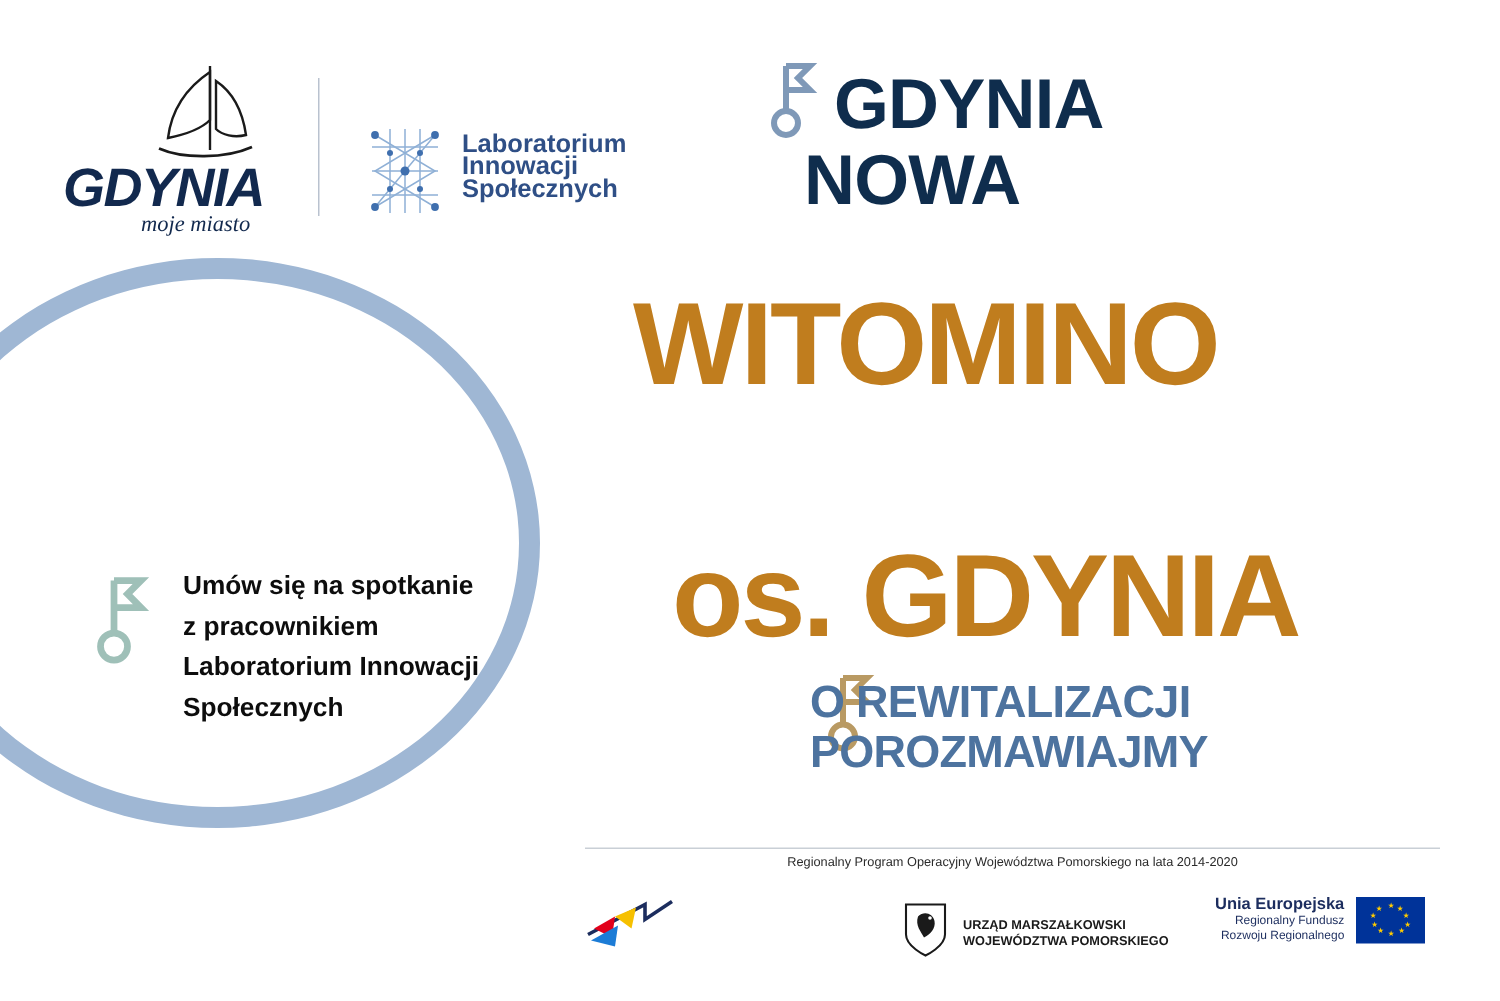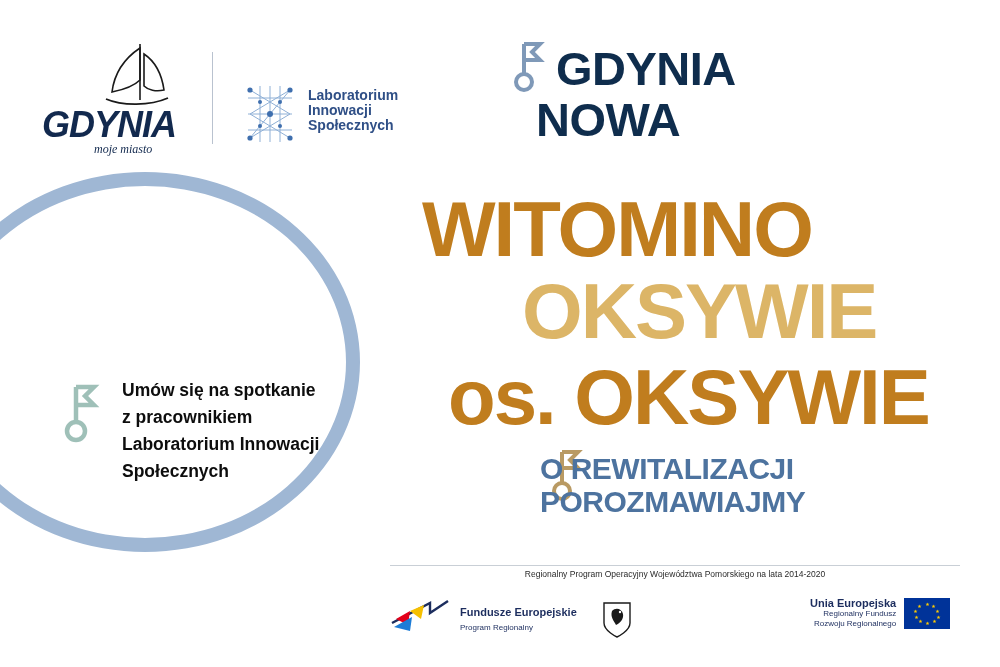--- a/index.html
+++ b/index.html
@@ -47,21 +47,21 @@
     font-size: 36px;
     letter-spacing: -1px;
     color: #12294e;
   }
   .gdynia-logo .tagline {
     position: absolute;
     left: 52px;
     top: 100px;
     font-family: "Liberation Serif", serif;
     font-style: italic;
-    font-size: 12px;
+    font-size: 15px;
     color: #12294e;
   }
   .divider-vert {
     position: absolute;
     left: 212px;
     top: 52px;
     width: 1px;
     height: 92px;
     background: #b9c2cf;
   }
@@ -76,21 +76,21 @@
   }
   .lis-logo .mark {
     position: absolute;
     left: 0;
     top: 0;
   }
   .lis-logo .lis-text {
     position: absolute;
     left: 68px;
     top: 8px;
-    font-size: 14px;
+    font-size: 17px;
     line-height: 15px;
     color: #2f4f86;
     font-weight: bold;
   }
   .lis-logo .lis-text span { display: block; }
 
   
   .odnowa {
     position: absolute;
     right: 160px;
@@ -376,22 +376,21 @@
       <span>Umów się na spotkanie</span>
       <span>z pracownikiem</span>
       <span>Laboratorium Innowacji</span>
       <span>Społecznych</span>
     </div>
   </div>
 </div>
 
 <div class="headline">
   <div class="hl hl-1">WITOMINO</div>
-  <div class="hl hl-2">OKSYWIE</div>
-  <div class="hl hl-3">os. OKSYWIE</div>
+  <div class="hl hl-3">os. GDYNIA</div>
 
   <span class="subhead-key">
     <svg width="36" height="56" viewBox="0 0 36 56">
       <path d="M12 4 L28 4 L20 12 L28 20 L12 20" fill="none" stroke="#b99a63" stroke-width="4"></path>
       <path d="M12 4 L12 34" fill="none" stroke="#b99a63" stroke-width="4"></path>
       <circle cx="12" cy="43" r="8" fill="none" stroke="#b99a63" stroke-width="4"></circle>
     </svg>
   </span>
 
   <div class="subhead">
@@ -408,34 +407,33 @@
 
     <div class="fl fl-1">
       <span>
         <svg width="62" height="42" viewBox="0 0 62 42">
           <path d="M2 26 L40 6 L40 16 L58 4" stroke="#1c2d5e" stroke-width="2.4" fill="none"></path>
           <path d="M6 22 L20 14 L18 28 Z" fill="#e2001a"></path>
           <path d="M20 14 L34 8 L31 22 Z" fill="#f6c000"></path>
           <path d="M4 30 L22 20 L20 34 Z" fill="#1c7cd6"></path>
         </svg>
       </span>
-      <span class="fe-text">
-        <span>Fundusze</span>
-        <span>Europejskie</span>
-        <span class="small">Program Regionalny</span>
-      </span>
     </div>
 
     <div class="fl fl-2">
       <span>
         <svg width="34" height="40" viewBox="0 0 34 40">
           <path d="M4 4 L30 4 L30 24 C30 32 17 38 17 38 C17 38 4 32 4 24 Z" fill="#ffffff" stroke="#1a1a1a" stroke-width="1.4"></path>
           <path d="M12 12 C16 8 22 10 23 15 C24 20 20 24 16 26 C14 22 10 18 12 12 Z" fill="#1a1a1a"></path>
           <circle cx="20" cy="13" r="1.2" fill="#ffffff"></circle>
         </svg>
+      </span>
+      <span class="um-text">
+        <span>URZĄD MARSZAŁKOWSKI</span>
+        <span>WOJEWÓDZTWA POMORSKIEGO</span>
       </span>
     </div>
 
     <div class="fl fl-3">
       <span class="ue-text">
         <span>Unia Europejska</span>
         <span class="small">Regionalny Fundusz</span>
         <span class="small">Rozwoju Regionalnego</span>
       </span>
       <span class="eu-flag">

